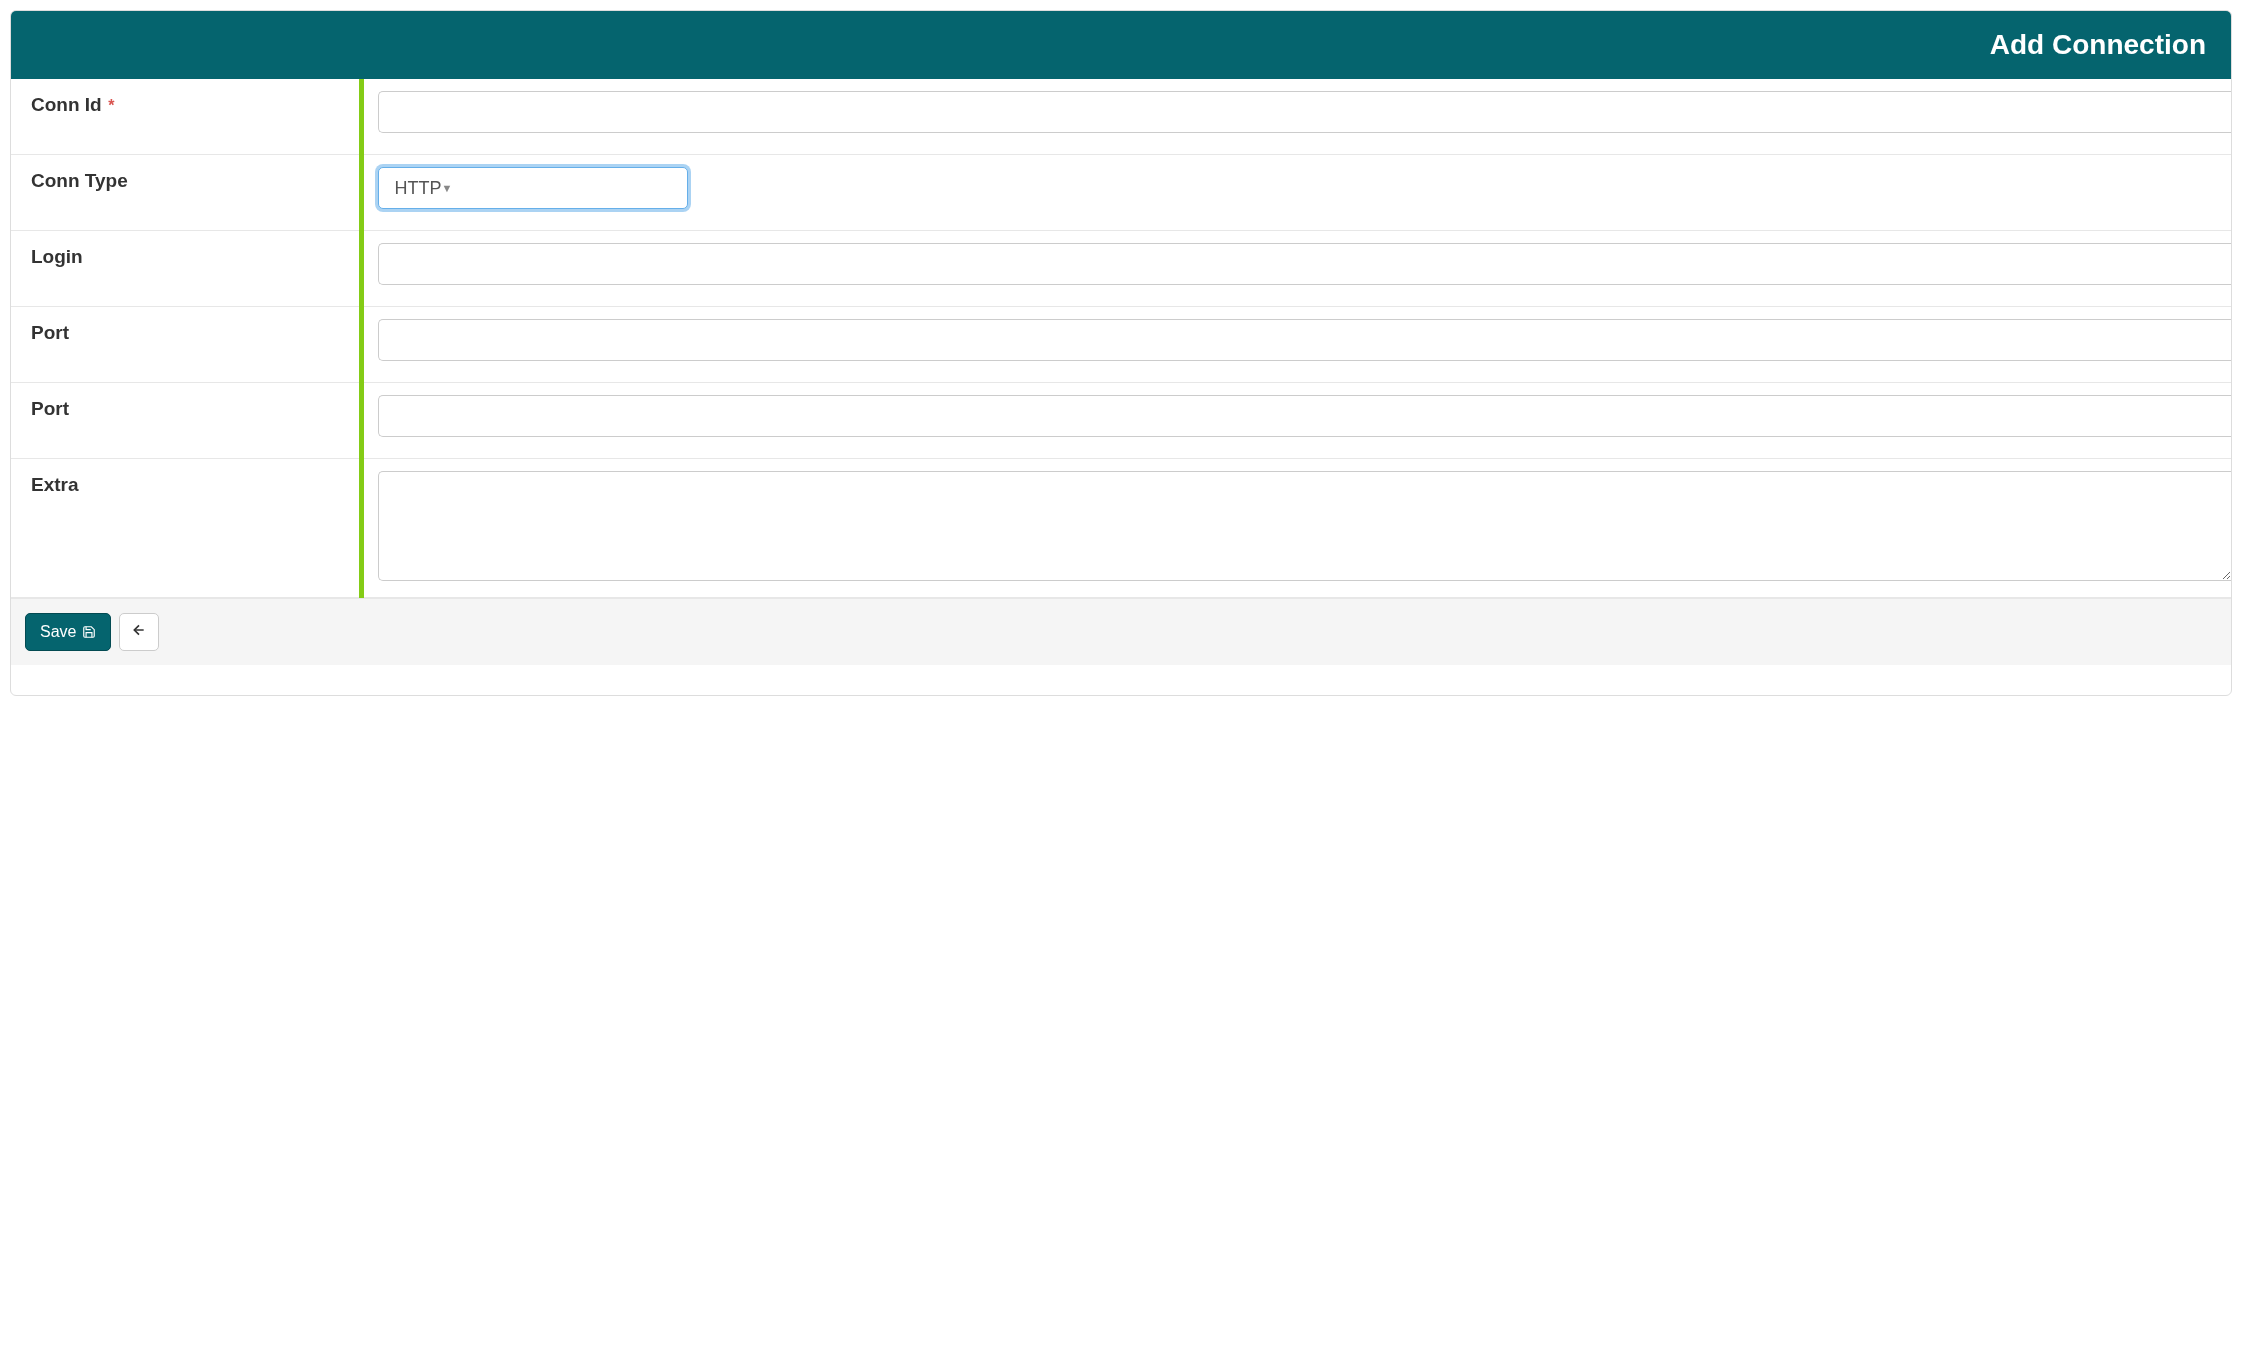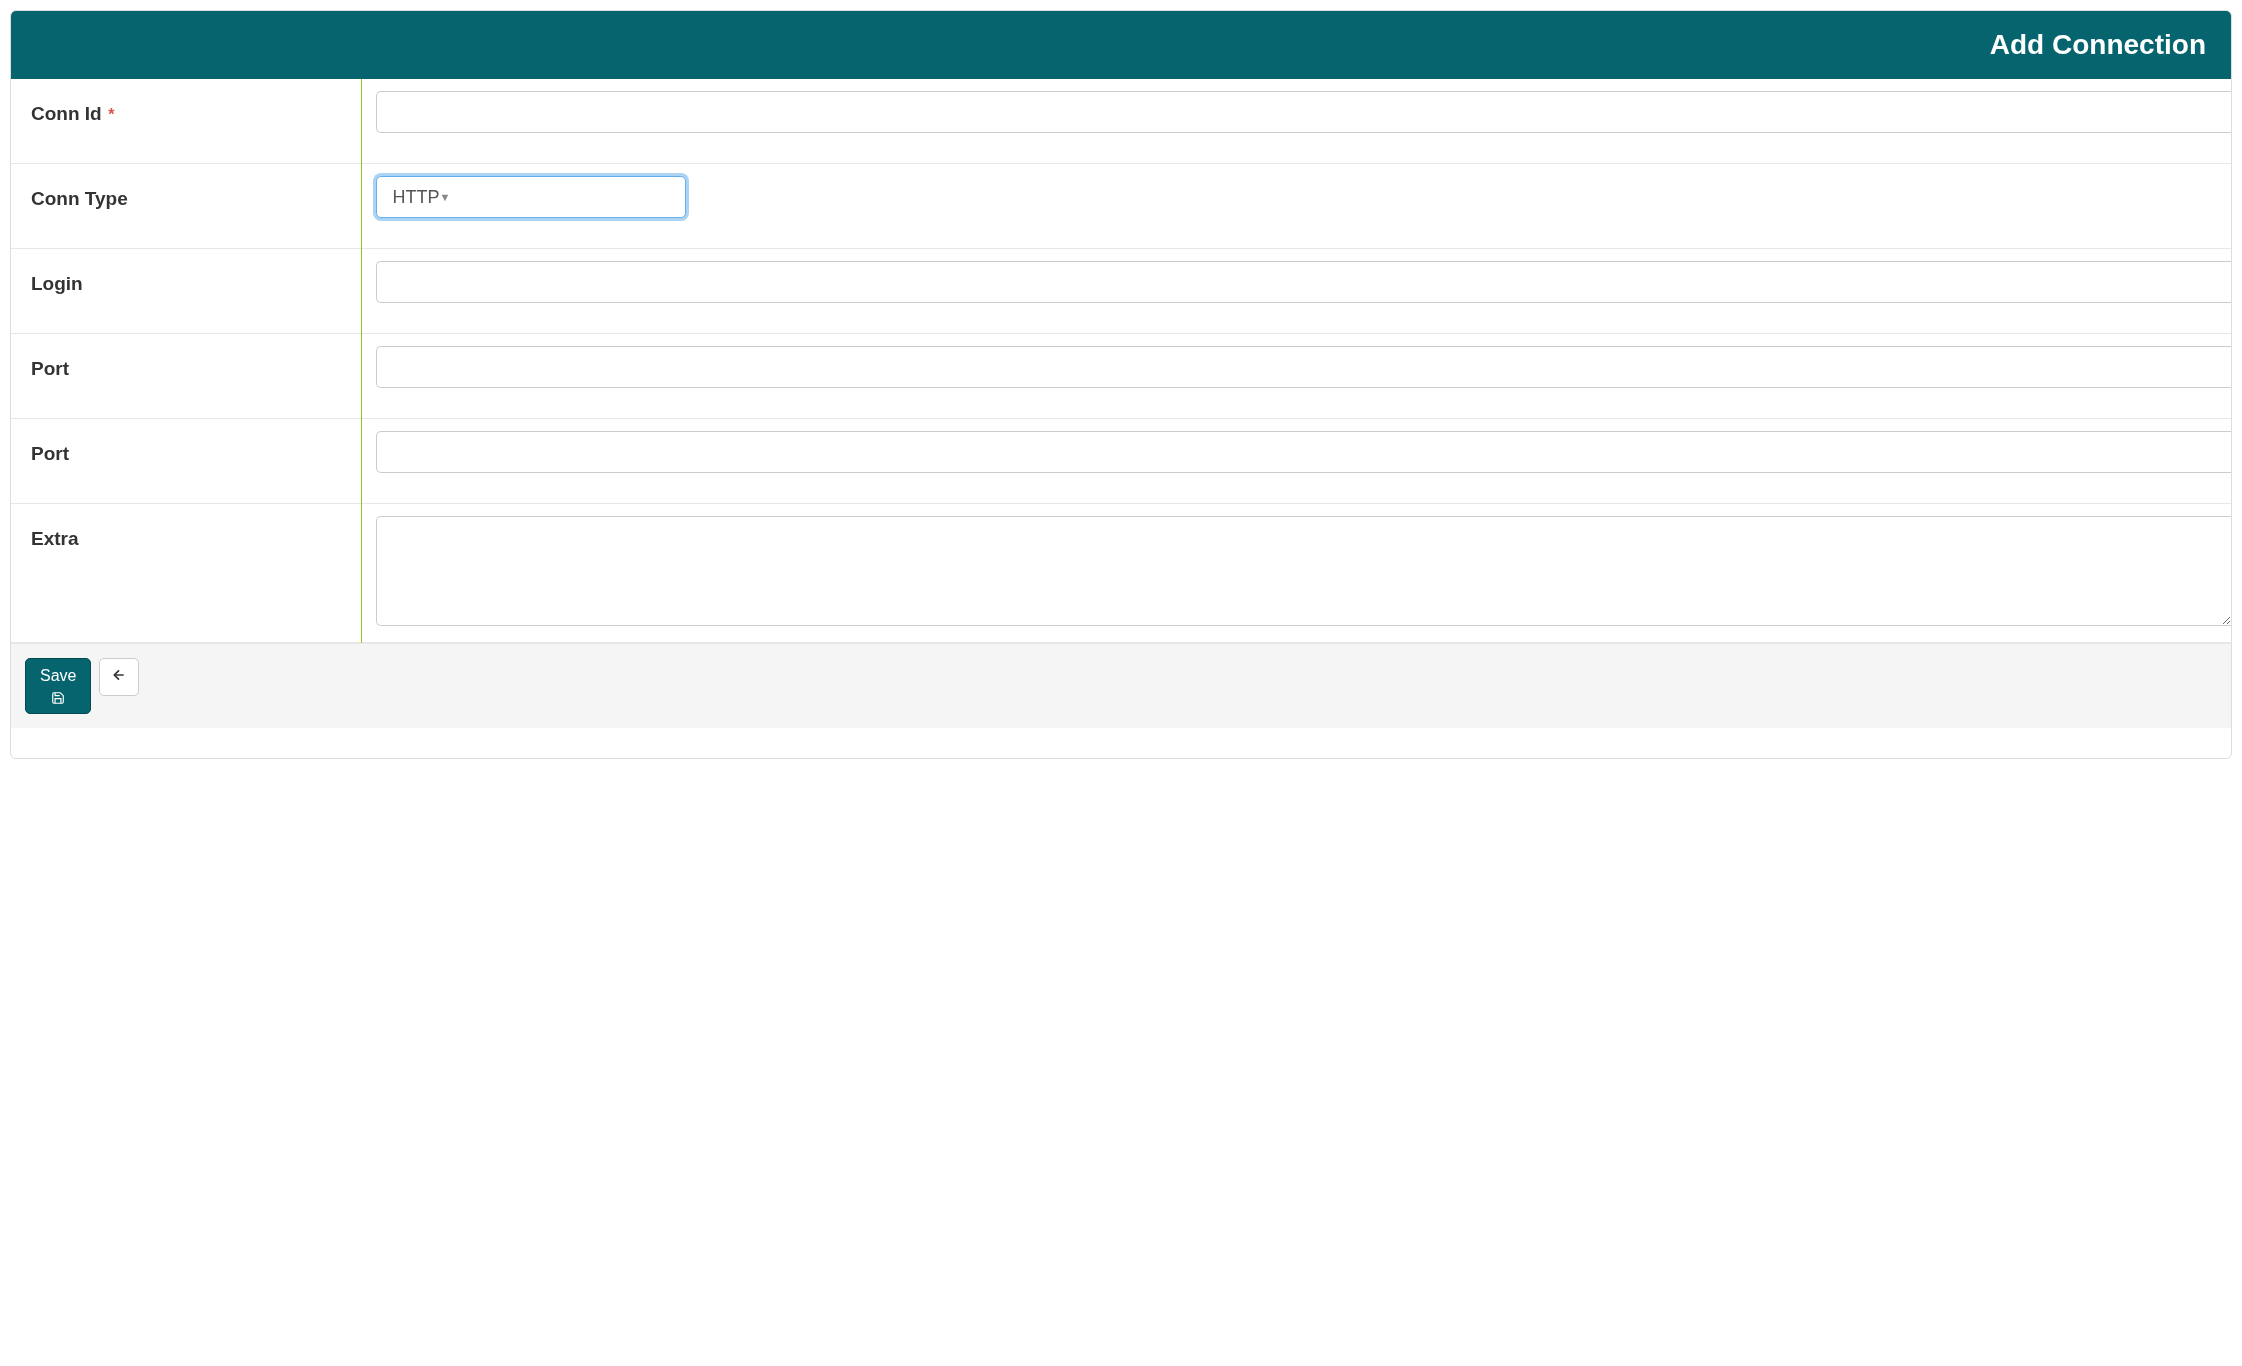--- a/index.html
+++ b/index.html
@@ -24,23 +24,23 @@
     }
     .form-table {
       width: 100%;
       border-collapse: collapse;
     }
     .form-row {
       border-bottom: 1px solid #e7e7e7;
     }
     .form-label-cell {
       width: 350px;
-      padding: 24px 20px 38px 20px;
+      padding: 15px 20px 38px 20px;
       vertical-align: top;
-      border-right: 1px solid #84cc16;
+      border-right: 5px solid #84cc16;
     }
     .form-label {
       font-weight: 700;
       font-size: 19px;
       color: #333333;
     }
     .required-asterisk {
       color: #d9534f;
       font-weight: 700;
       margin-left: 2px;
@@ -110,21 +110,20 @@
       align-items: center;
       gap: 6px;
       background: #05646e;
       color: #ffffff;
       border: 1px solid #034a52;
       border-radius: 5px;
       padding: 8px 14px;
       font-size: 16px;
       font-weight: 500;
       cursor: pointer;
-      flex-direction: column;
     }
     .btn-back {
       display: inline-flex;
       align-items: center;
       justify-content: center;
       background: #ffffff;
       color: #333333;
       border: 1px solid #ccc;
       border-radius: 5px;
       width: 40px;

